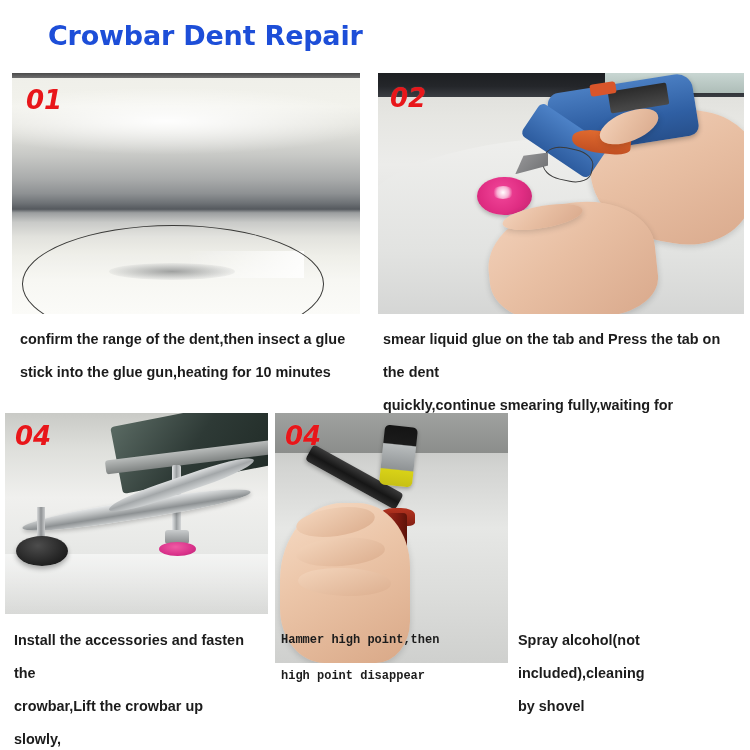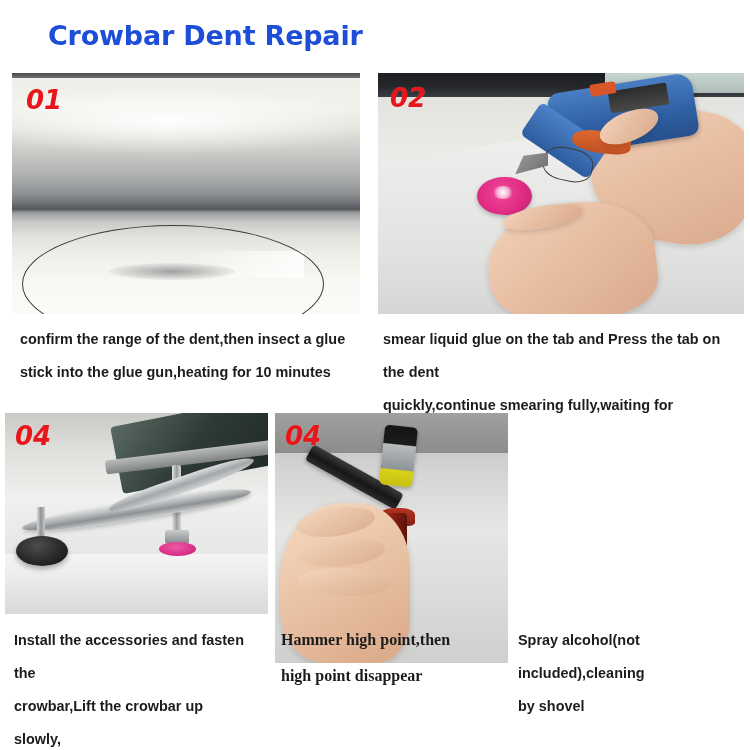--- a/index.html
+++ b/index.html
@@ -34,22 +34,22 @@
   .caption{
     position:absolute;
     color:#1c1c1c;
     font-family:"Liberation Sans Narrow","Liberation Sans",sans-serif;
     font-size:15.5px;font-weight:600;
     line-height:33px;
     transform:scaleX(0.93);transform-origin:left top;
     white-space:pre-line;
   }
   .caption.wide{
-    font-family:Liberation Serif, serif;
-    font-weight:bold;font-size:16px;
+    font-family:Liberation Mono, monospace;
+    font-weight:bold;font-size:12px;
     transform:scaleX(1);
     line-height:36px;
   }
 
   
   #p1{left:12px;top:73px;width:348px;height:241px;}
   .p1-sky{
     position:absolute;inset:0;
     background:
       linear-gradient(to bottom,

